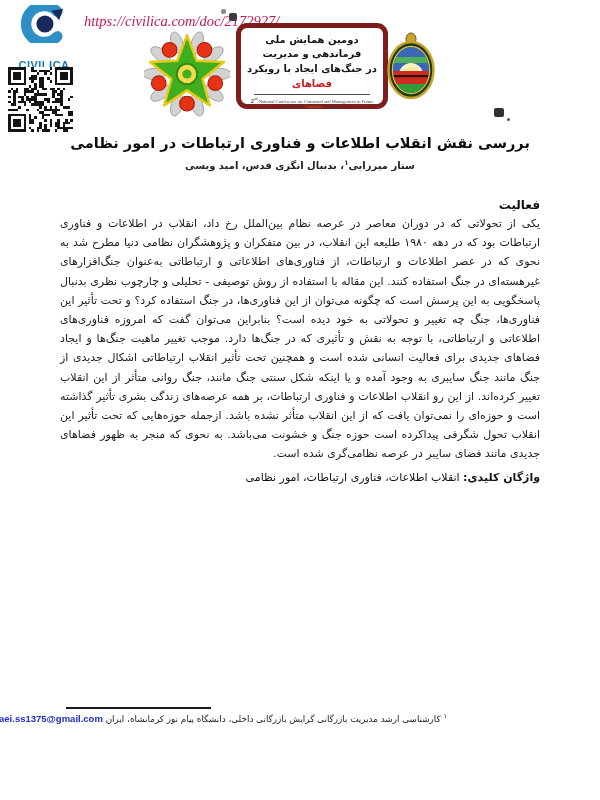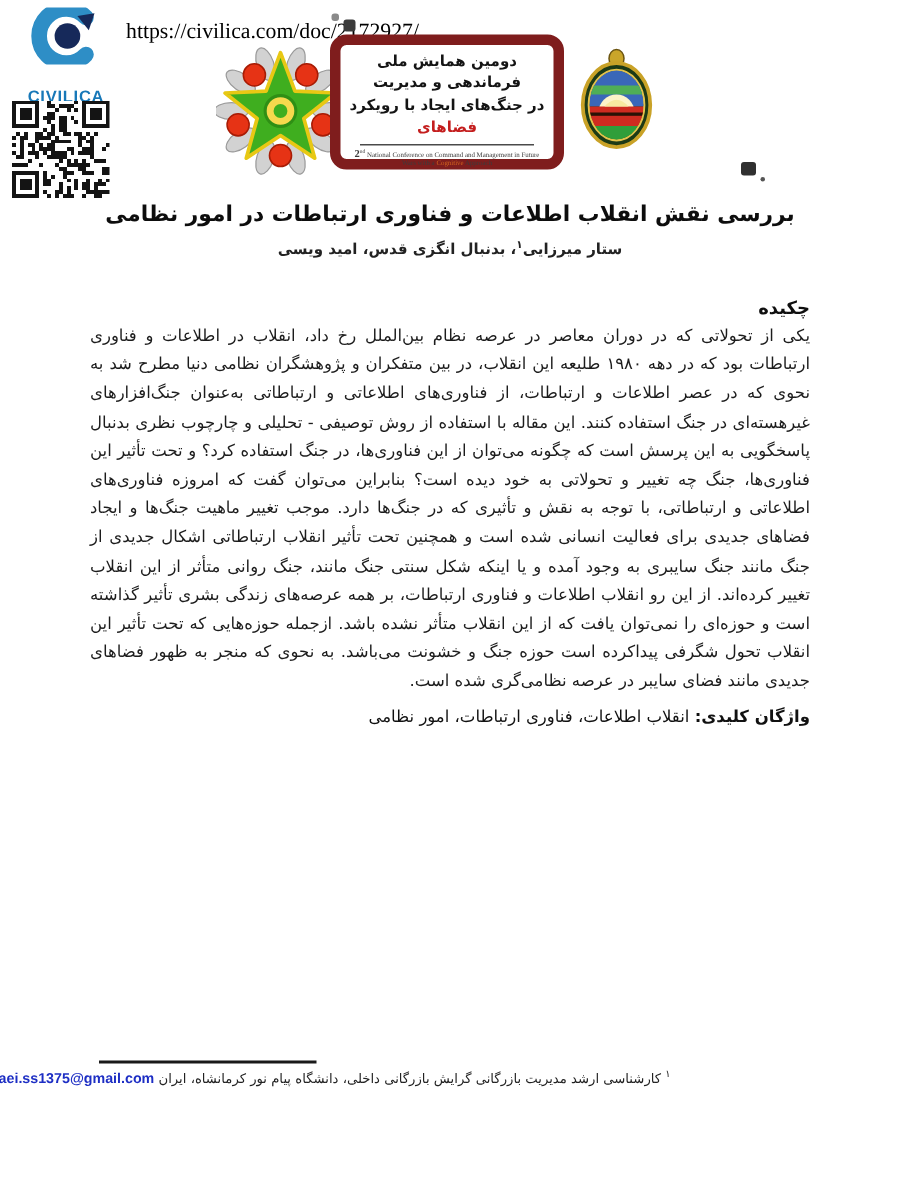--- a/index.html
+++ b/index.html
@@ -7,33 +7,33 @@
           font-family:"DejaVu Sans", sans-serif; }
 
   
   .logo { position:absolute; left:8px; top:5px; width:72px; text-align:center; }
   .logo svg { display:block; margin:0 auto; }
   .logo-text { color:#1878b8; font-weight:bold; font-size:11px; letter-spacing:.5px;
                font-family:"Liberation Sans", sans-serif; margin-top:16px; }
 
   
   .url { position:absolute; left:84px; top:13px; font-family:"Liberation Serif", serif;
-         font-size:14.5px; color:#000000; text-decoration:none; }
+         font-size:14.5px; color:#be185d; text-decoration:none;font-style:italic; }
 
   
   .qr { position:absolute; left:8px; top:67px; width:65px; height:65px; }
   .qr svg { width:100%; height:100%; display:block; }
 
   
   .star { position:absolute; left:144px; top:31px; width:86px; height:86px; }
   .star svg { width:100%; height:100%; display:block; }
 
   
-  .banner { position:absolute; left:220px; top:23px; width:142px; height:71px;
-            border:7px solid #7f1d1d; border-radius:11px; background:#fff;
+  .banner { position:absolute; left:236px; top:23px; width:142px; height:71px;
+            border:5px solid #7f1d1d; border-radius:11px; background:#fff;
             text-align:center; padding-top:5px; direction:rtl; box-sizing:content-box; }
   .b-line1 { font-size:10px; font-weight:bold; color:#141414; line-height:14px; }
   .b-line2 { font-size:10px; font-weight:bold; color:#141414; line-height:15px; }
   .hl { color:#c41e1e; }
   .b-sep { width:82%; height:1px; background:#4a4a4a; margin:3px auto 2px; }
   .b-eng { direction:ltr; font-size:4.6px; line-height:5.6px; color:#3c3c3c; padding:0 8px;
            font-family:"Liberation Serif", serif; }
   .b-eng .b-pre { font-size:7px; font-weight:bold; }
   .b-eng sup { font-size:3.6px; }
   .ehl { color:#d2641e; }
@@ -368,21 +368,21 @@
         <rect x="0" y="53" width="50" height="12" fill="#2f9e3a"></rect>
         <path d="M17 40 Q25 31 33 40 Z" fill="#f8e9a0"></path>
       </g>
     </svg>
   </div>
 
   <h1 class="title">بررسی نقش انقلاب اطلاعات و فناوری ارتباطات در امور نظامی</h1>
   <div class="authors"><span>ستار میرزایی</span><sup>۱</sup><span>، بدنبال انگزی قدس، امید ویسی</span></div>
 
   <section class="abstract">
-    <div class="abs-h">چکیده</div>
+    <div class="abs-h">فعالیت</div>
     <p class="abs-t">یکی از تحولاتی که در دوران معاصر در عرصه نظام بین‌الملل رخ داد، انقلاب در اطلاعات و فناوری ارتباطات بود که در دهه ۱۹۸۰ طلیعه این انقلاب، در بین متفکران و پژوهشگران نظامی دنیا مطرح شد به نحوی که در عصر اطلاعات و ارتباطات، از فناوری‌های اطلاعاتی و ارتباطاتی به‌عنوان جنگ‌افزارهای غیرهسته‌ای در جنگ استفاده کنند. این مقاله با استفاده از روش توصیفی - تحلیلی و چارچوب نظری بدنبال پاسخگویی به این پرسش است که چگونه می‌توان از این فناوری‌ها، در جنگ استفاده کرد؟ و تحت تأثیر این فناوری‌ها، جنگ چه تغییر و تحولاتی به خود دیده است؟ بنابراین می‌توان گفت که امروزه فناوری‌های اطلاعاتی و ارتباطاتی، با توجه به نقش و تأثیری که در جنگ‌ها دارد. موجب تغییر ماهیت جنگ‌ها و ایجاد فضاهای جدیدی برای فعالیت انسانی شده است و همچنین تحت تأثیر انقلاب ارتباطاتی اشکال جدیدی از جنگ مانند جنگ سایبری به وجود آمده و یا اینکه شکل سنتی جنگ مانند، جنگ روانی متأثر از این انقلاب تغییر کرده‌اند. از این رو انقلاب اطلاعات و فناوری ارتباطات، بر همه عرصه‌های زندگی بشری تأثیر گذاشته است و حوزه‌ای را نمی‌توان یافت که از این انقلاب متأثر نشده باشد. ازجمله حوزه‌هایی که تحت تأثیر این انقلاب تحول شگرفی پیداکرده است حوزه جنگ و خشونت می‌باشد. به نحوی که منجر به ظهور فضاهای جدیدی مانند فضای سایبر در عرصه نظامی‌گری شده است.</p>
     <p class="keywords"><b>واژگان کلیدی:</b><span> انقلاب اطلاعات، فناوری ارتباطات، امور نظامی</span></p>
   </section>
 
   <div class="fsep"></div>
   <div class="footnote"><sup>۱</sup><span> کارشناسی ارشد مدیریت بازرگانی گرایش بازرگانی داخلی، دانشگاه پیام نور کرمانشاه، ایران </span><span class="fn-email" dir="ltr"> <a class="email">mirzaei.ss1375@gmail.com</a></span></div>
 
 </div>
 
 </body></html>

